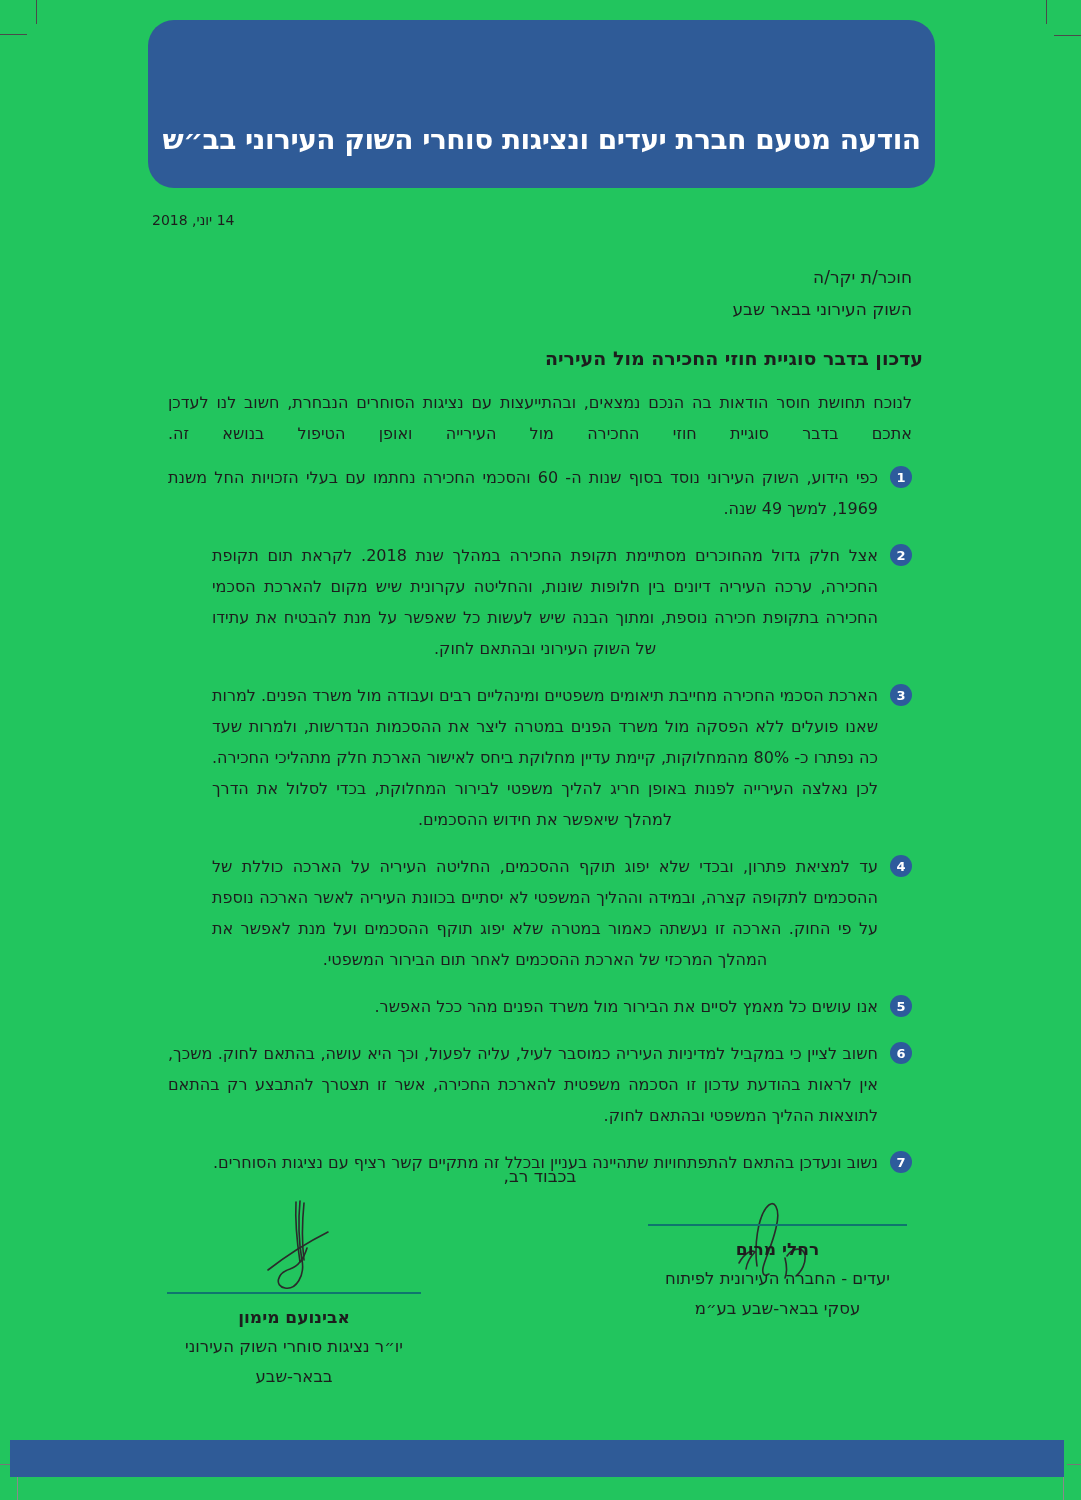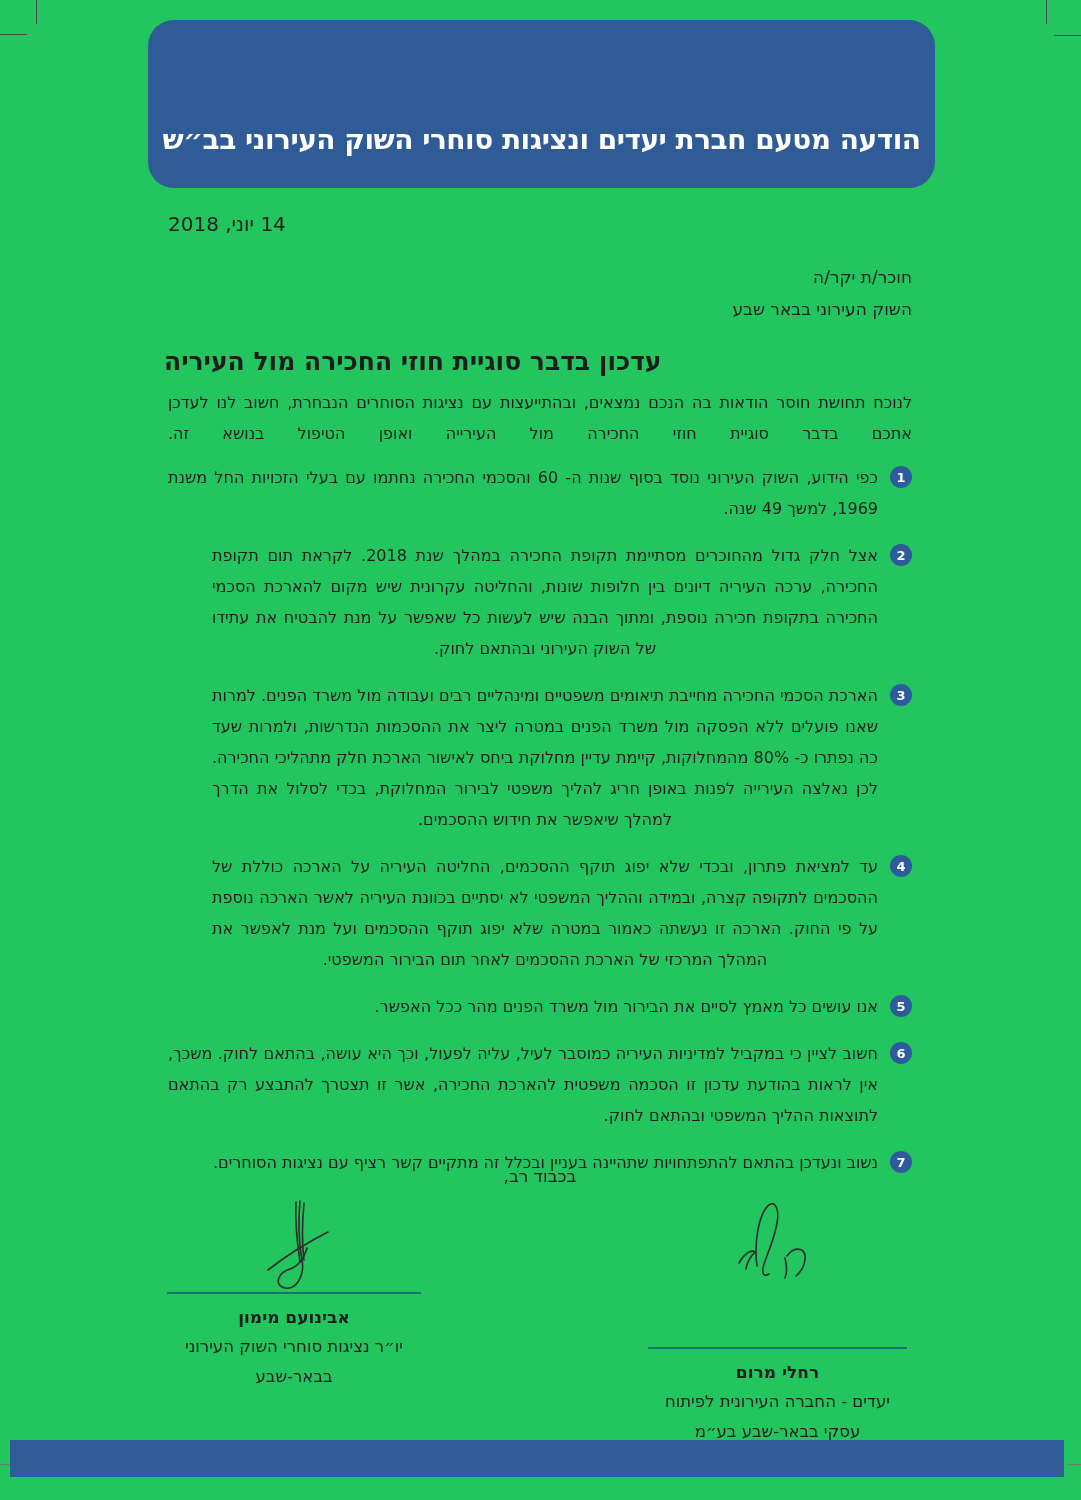--- a/index.html
+++ b/index.html
@@ -24,30 +24,30 @@
   .banner {
     position:absolute; left:148px; top:20px; width:787px; height:168px;
     background:var(--accent); border-radius:26px;
     display:flex; align-items:flex-end; justify-content:center; overflow:hidden;
   }
   .banner-title {
     color:#ffffff; font-weight:bold; font-size:28px; letter-spacing:-0.5px;
     padding-bottom:32px; white-space:nowrap; direction:rtl;
   }
 
-  .date-line { position:absolute; left:168px; top:212px; font-size:20px; direction:rtl; }
+  .date-line { position:absolute; left:152px; top:212px; font-size:14px; direction:rtl; }
 
   .salutation {
     position:absolute; right:169px; top:261px; font-size:17px; line-height:32px;
     direction:rtl; text-align:right;
   }
 
   .subject {
-    position:absolute; left:164px; top:347px; width:744px; direction:rtl;
-    text-align:left; font-weight:bold; font-size:25px;
+    position:absolute; left:179px; top:347px; width:744px; direction:rtl;
+    text-align:right; font-weight:bold; font-size:19px;
   }
 
   .intro {
     position:absolute; left:168px; top:387px; width:744px; direction:rtl;
     font-size:16px; line-height:31px; text-align:justify; text-align-last:justify;
   }
 
   .items {
     position:absolute; left:168px; top:462px; width:744px; direction:rtl;
     font-size:16px; line-height:31px;
@@ -69,21 +69,21 @@
   .sig-svg { position:absolute; }
   .sig-svg path { fill:none; stroke:#2b2b2b; stroke-width:1.6; stroke-linecap:round; }
   .sig-svg-left { left:252px; top:1198px; }
   .sig-svg-right { left:733px; top:1200px; }
 
   .sig-block {
     position:absolute; direction:rtl; text-align:center; font-size:16.5px;
     line-height:30px; border-top:2px solid #0f766e; padding-top:8px;
   }
   .sig-left { left:167px; top:1292px; width:254px; }
-  .sig-right { left:648px; top:1347px; width:259px; }
+  .sig-right { left:648px; top:1224px; width:259px; }
   .sig-name { font-weight:bold; font-size:17px; }
 
   .footer-bar {
     position:absolute; left:10px; top:1440px; width:1054px; height:37px;
     background:var(--accent);
   }
 </style>
 </head>
 <body>
 

